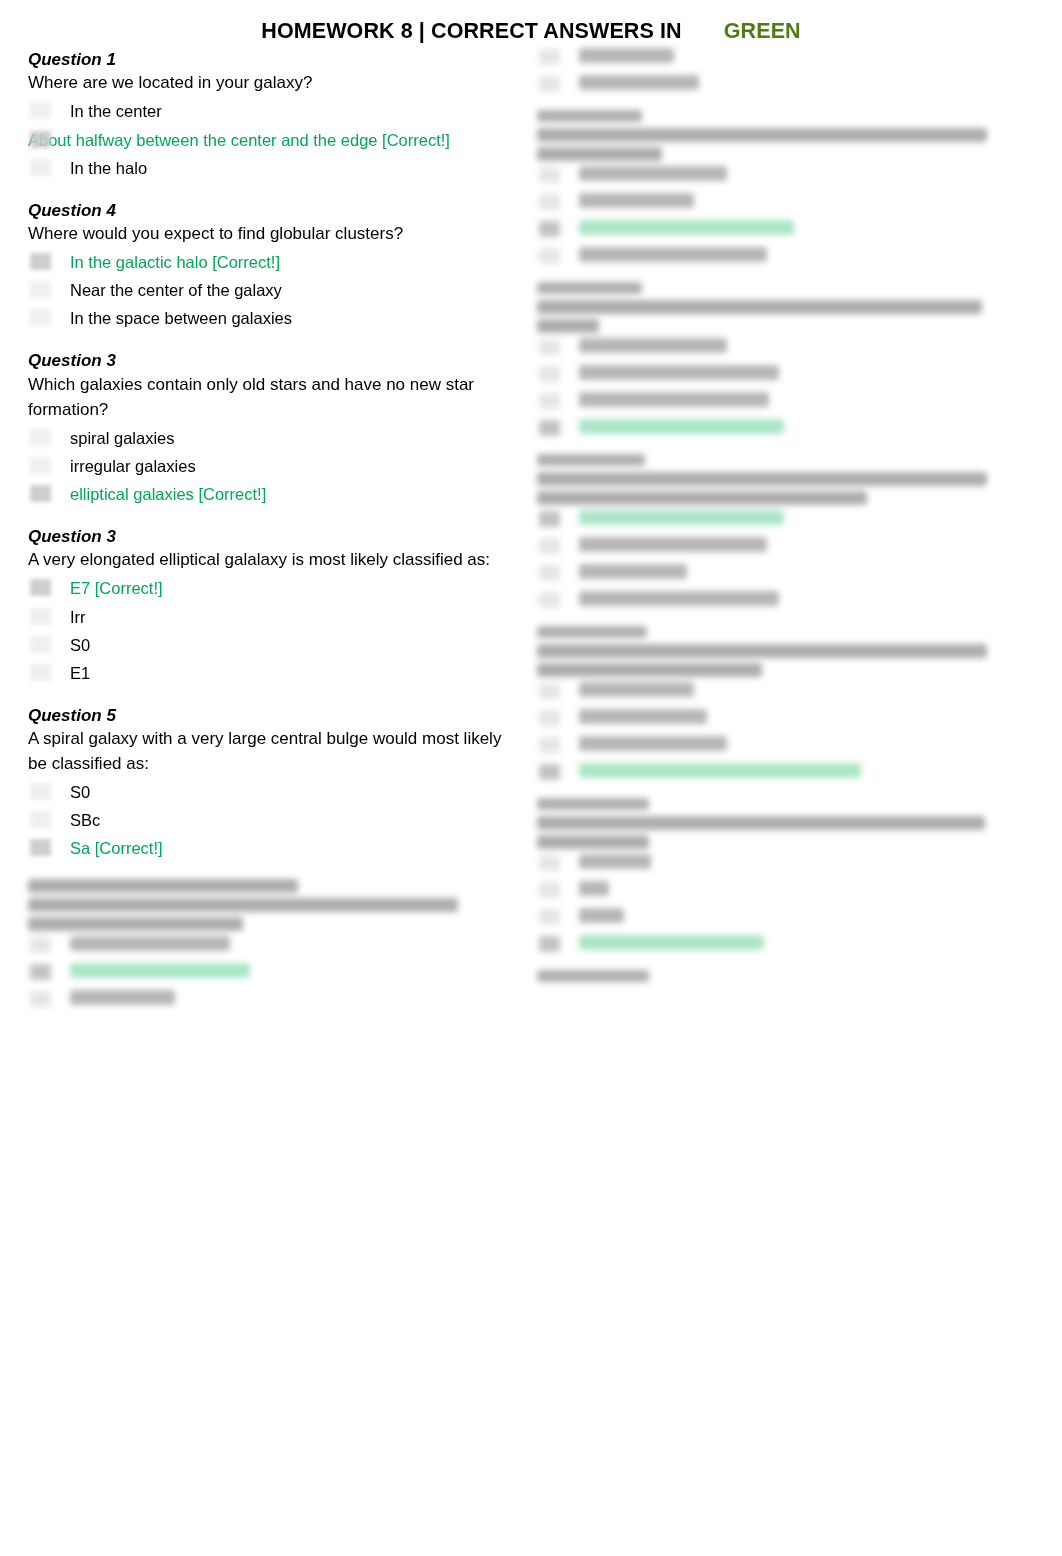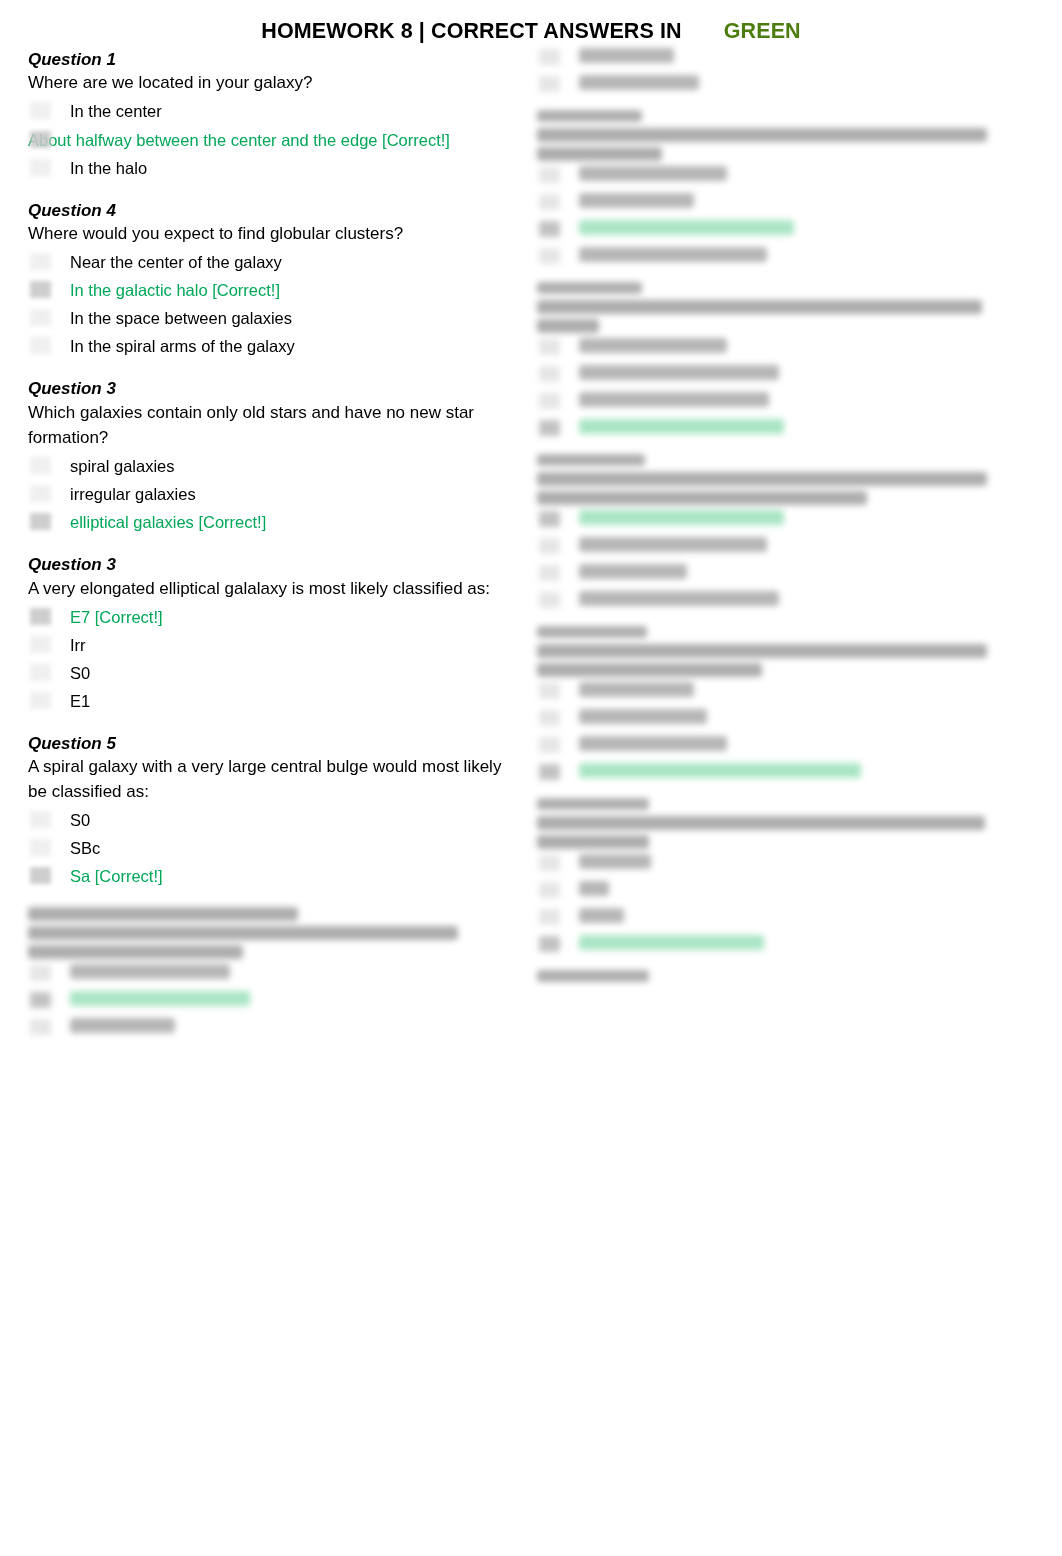--- a/index.html
+++ b/index.html
@@ -204,24 +204,23 @@
         <div class="qblock">
           <p class="q-number">Question 1</p>
           <p class="q-stem">Where are we located in your galaxy?</p>
           <div class="opt"><span class="marker"></span><span class="optlabel">In the center</span></div>
           <div class="opt correct wrap"><span class="marker"></span><span class="optlabel">About halfway between the center and the edge [Correct!]</span></div>
           <div class="opt"><span class="marker"></span><span class="optlabel">In the halo</span></div>
         </div>
         <div class="qblock">
           <p class="q-number">Question 4</p>
           <p class="q-stem">Where would you expect to find globular clusters?</p>
+          <div class="opt correct"><span class="marker"></span><span class="optlabel">In the galactic halo [Correct!]</span></div>
           <div class="opt"><span class="marker"></span><span class="optlabel">Near the center of the galaxy</span></div>
-          <div class="opt correct"><span class="marker"></span><span class="optlabel">In the galactic halo [Correct!]</span></div>
           <div class="opt"><span class="marker"></span><span class="optlabel">In the space between galaxies</span></div>
-          <div class="opt"><span class="marker"></span><span class="optlabel">In the spiral arms of the galaxy</span></div>
         </div>
         <div class="qblock">
           <p class="q-number">Question 3</p>
           <p class="q-stem">Which galaxies contain only old stars and have no new star formation?</p>
           <div class="opt"><span class="marker"></span><span class="optlabel">spiral galaxies</span></div>
           <div class="opt"><span class="marker"></span><span class="optlabel">irregular galaxies</span></div>
           <div class="opt correct"><span class="marker"></span><span class="optlabel">elliptical galaxies [Correct!]</span></div>
         </div>
         <div class="qblock">
           <p class="q-number">Question 3</p>

